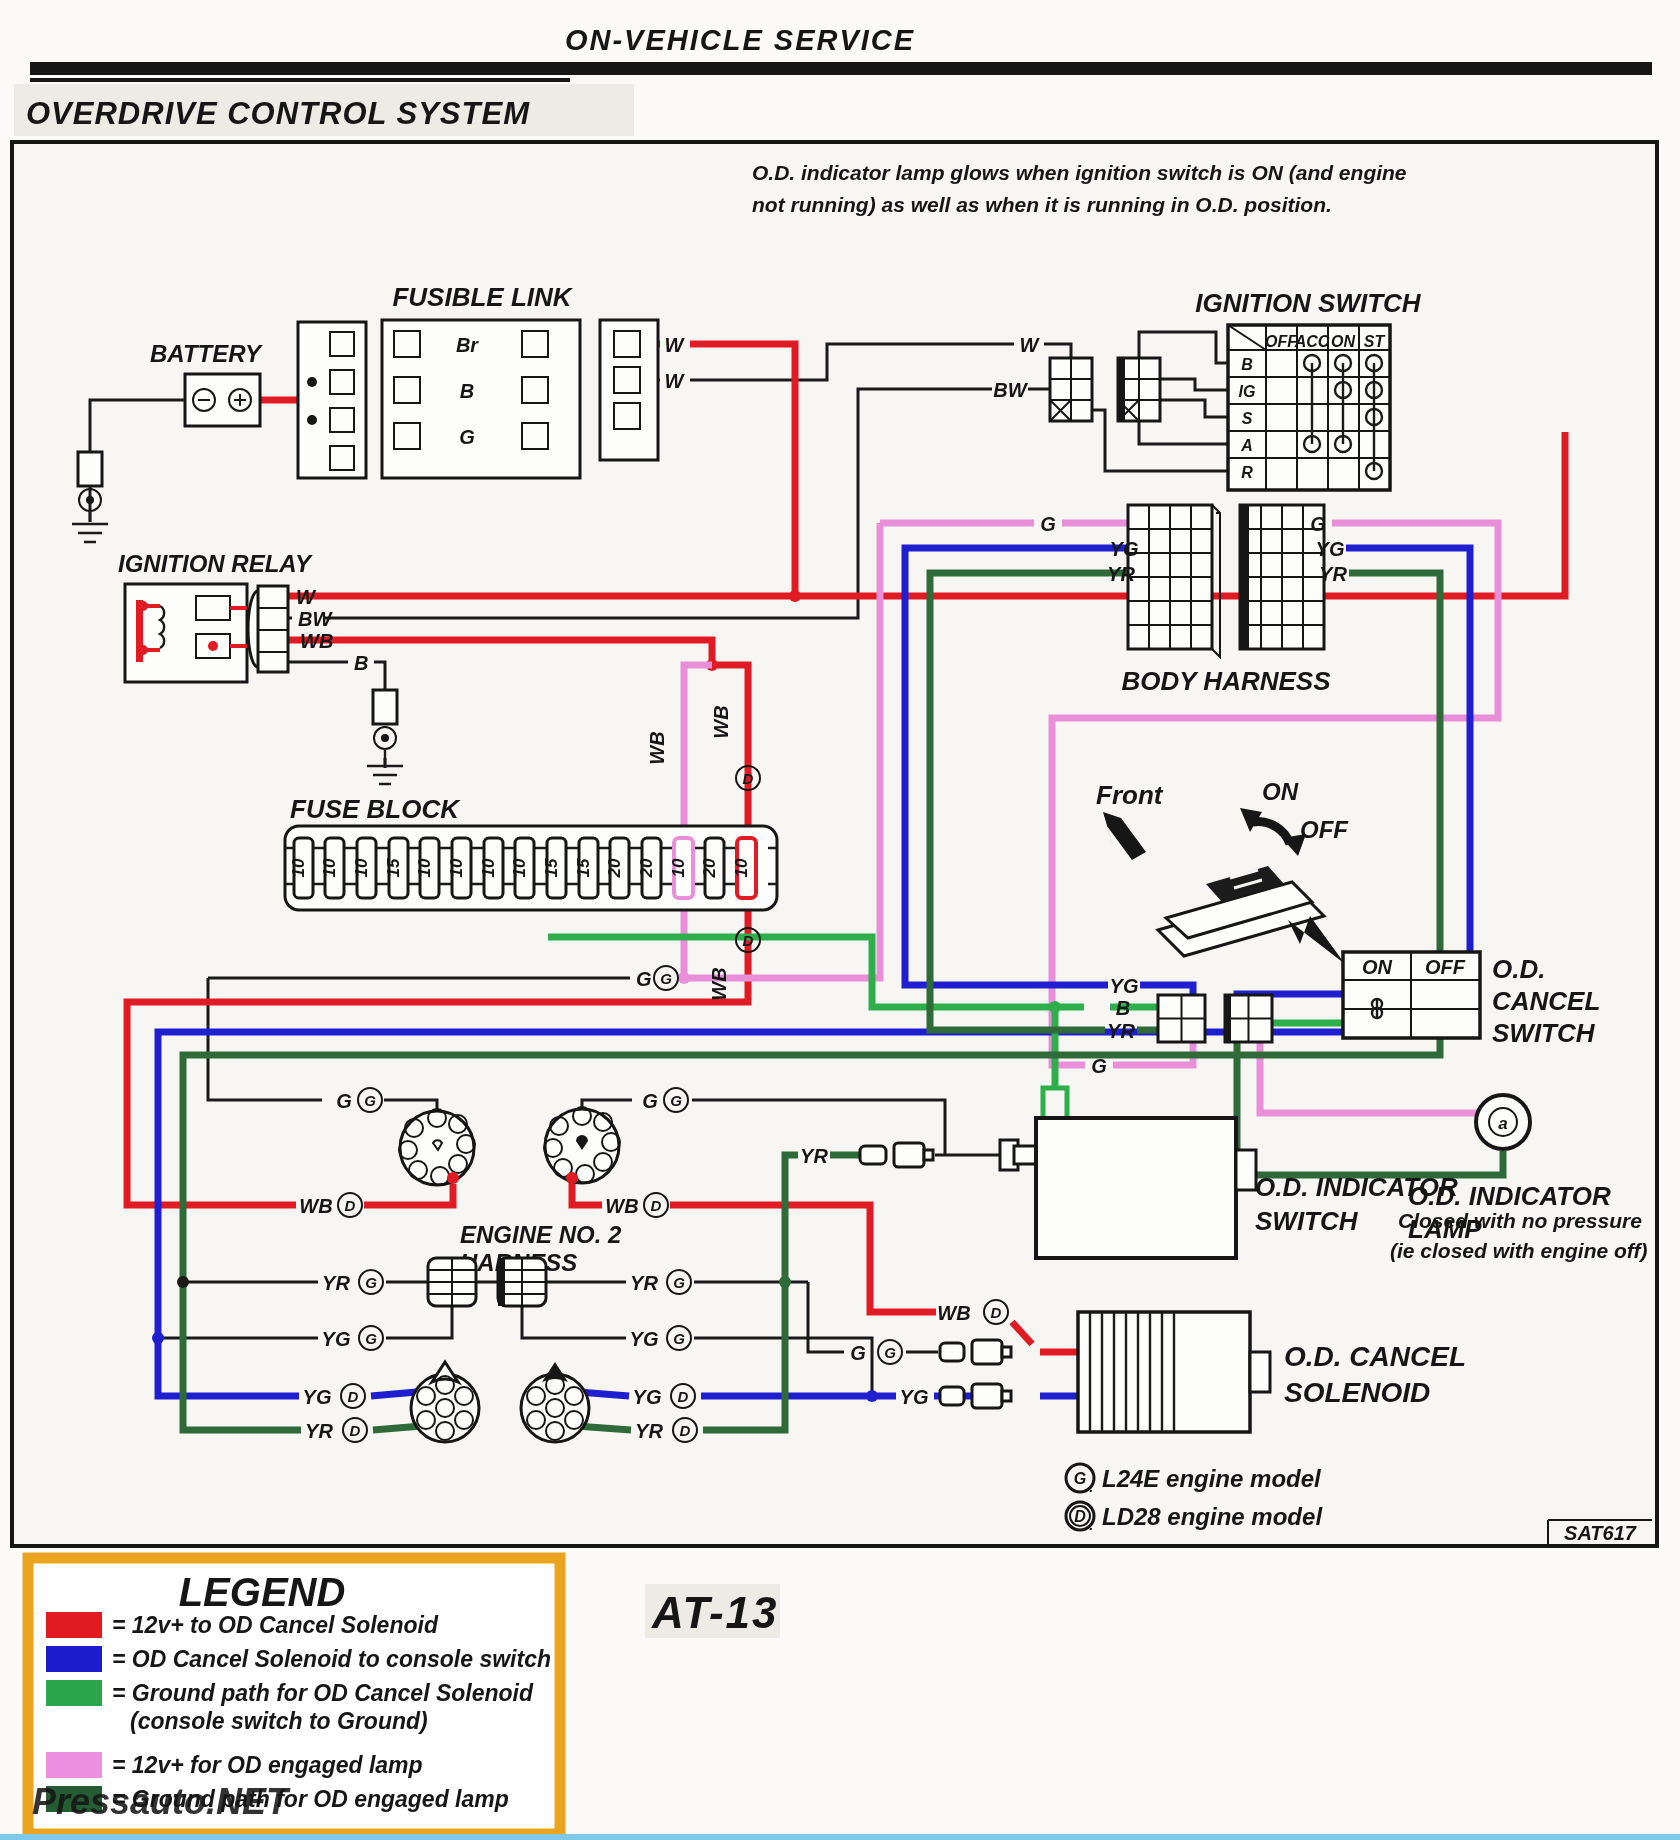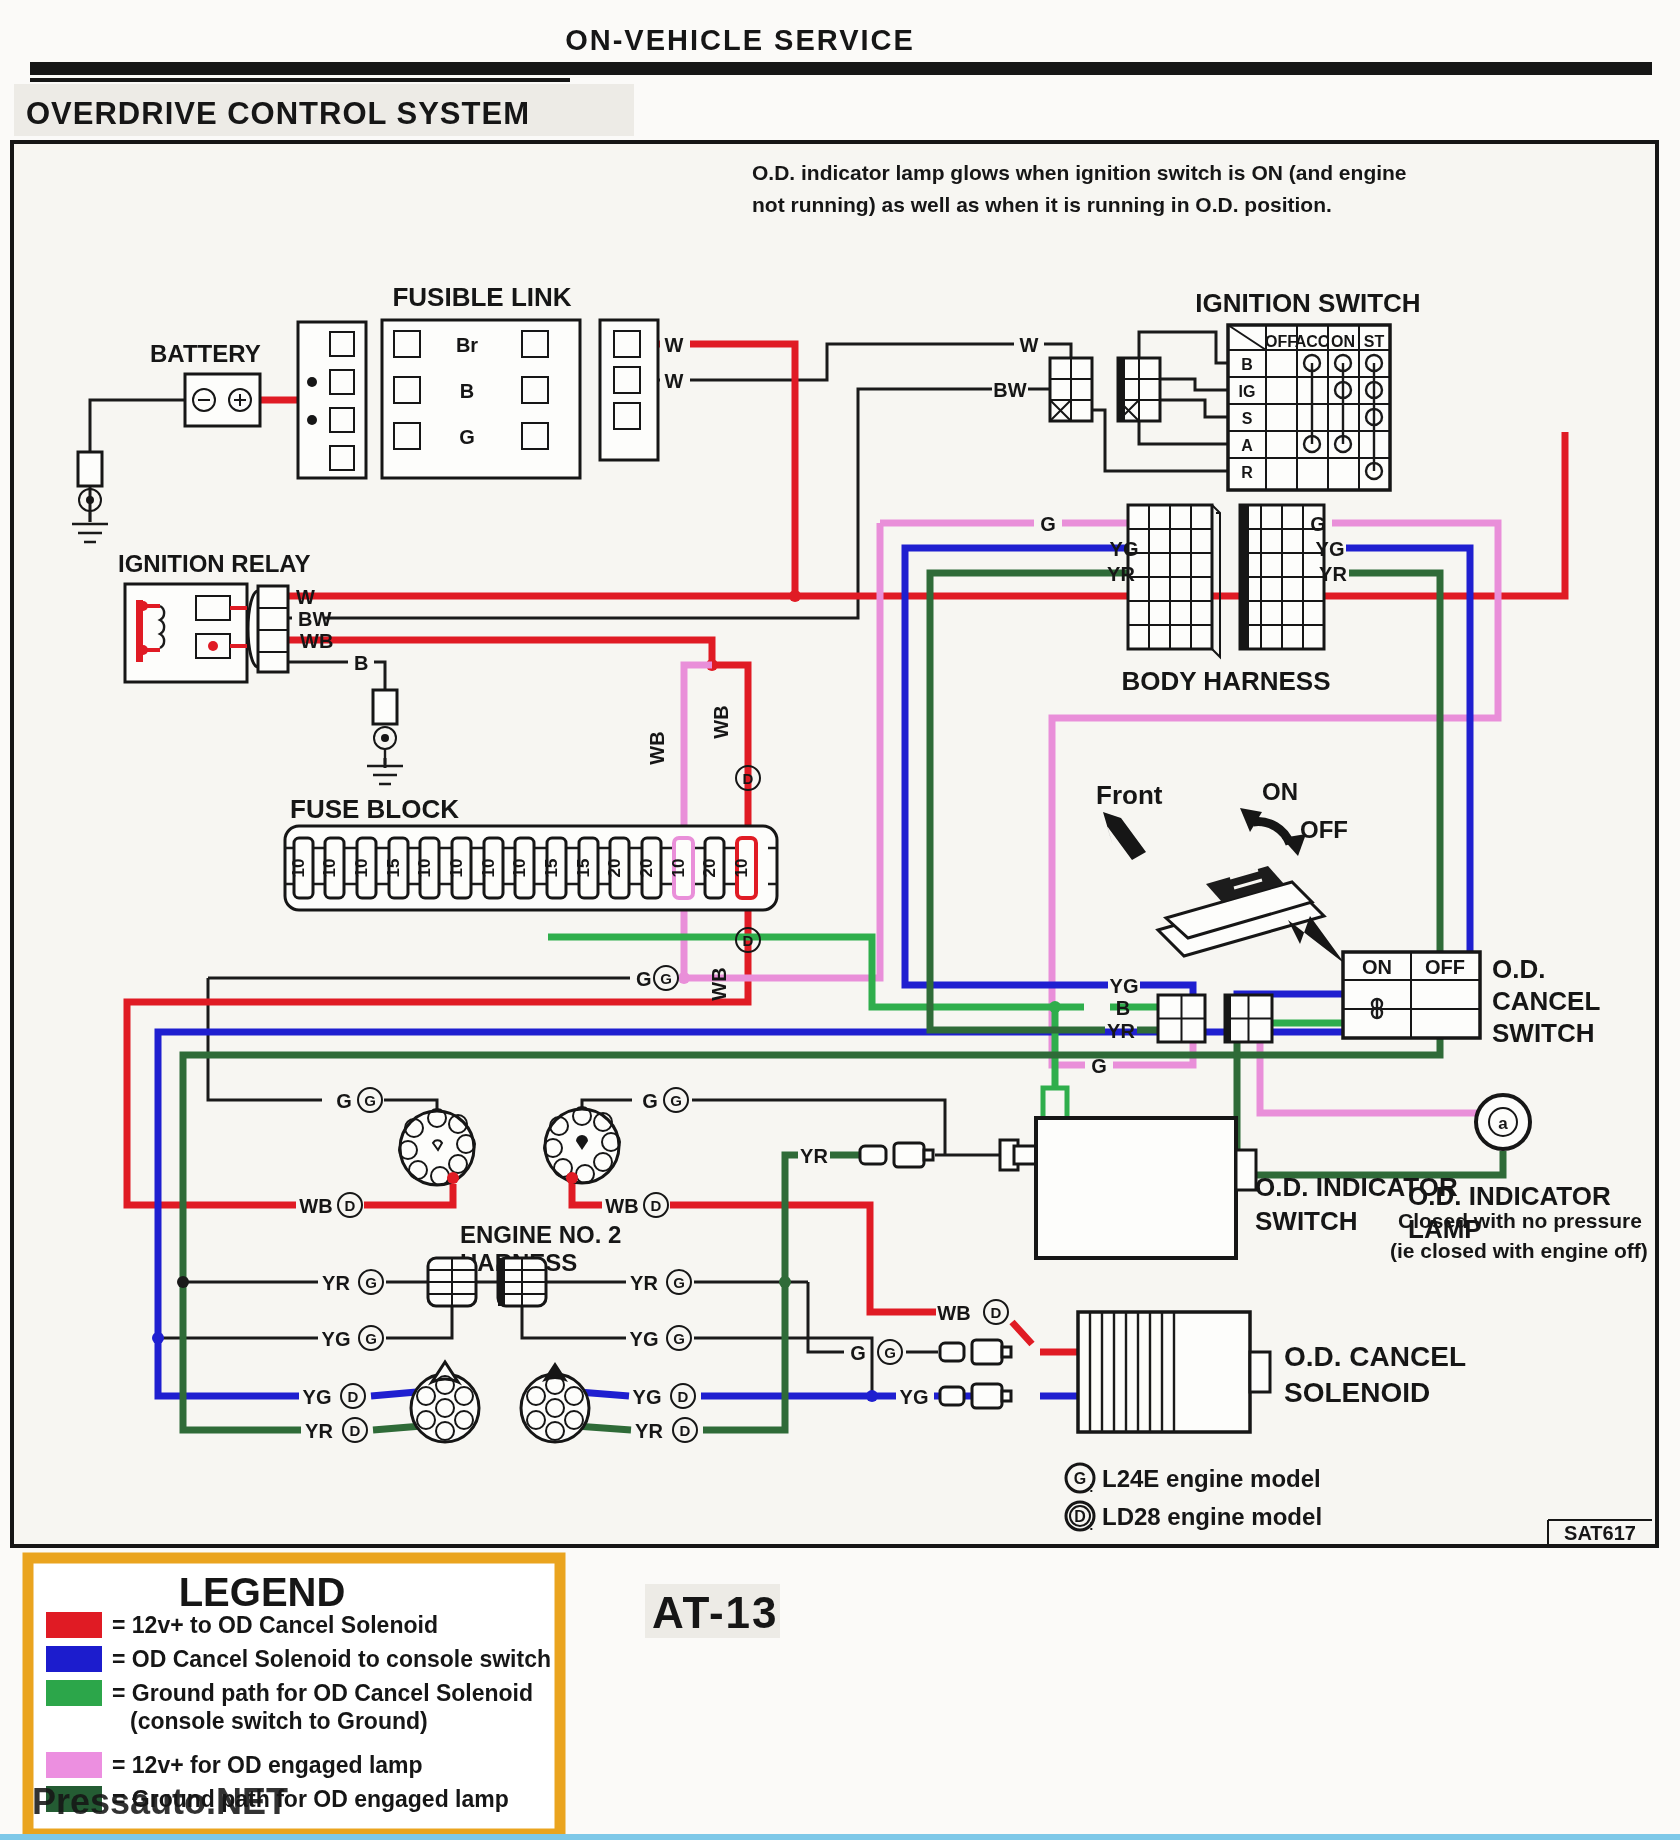--- a/index.html
+++ b/index.html
@@ -1,16 +1,16 @@
 <!DOCTYPE html>
 <html><head>
 <meta charset="utf-8">
 <style>
   html,body{margin:0;padding:0;background:#ffffff;}
-  #stage{width:1680px;height:1840px;position:relative;background:#8b5cf6;}
+  #stage{width:1680px;height:1840px;position:relative;background:#8b5cf6;font-style:italic;}
   svg{display:block;}
   svg text{font-family:"Liberation Sans", sans-serif;font-weight:bold;fill:#161616;}
   .t16{font-size:16px}.t17{font-size:17px}.t20{font-size:20px}.t21{font-size:21px}
   .t23{font-size:23px}.t24{font-size:24px}.t26{font-size:26px}.t28{font-size:28px}
   .t29{font-size:29px;letter-spacing:2px}.t31{font-size:31px;letter-spacing:1px}
   .t40{font-size:40px}.t44{font-size:44px;letter-spacing:2px}.t36{font-size:36px}
   .t14{font-size:14px}.t15{font-size:15px}
   .mid{text-anchor:middle}
   .wk{stroke:#1a1a1a;stroke-width:3;fill:none}
   .wk2{stroke:#1a1a1a;stroke-width:2.4;fill:none}

